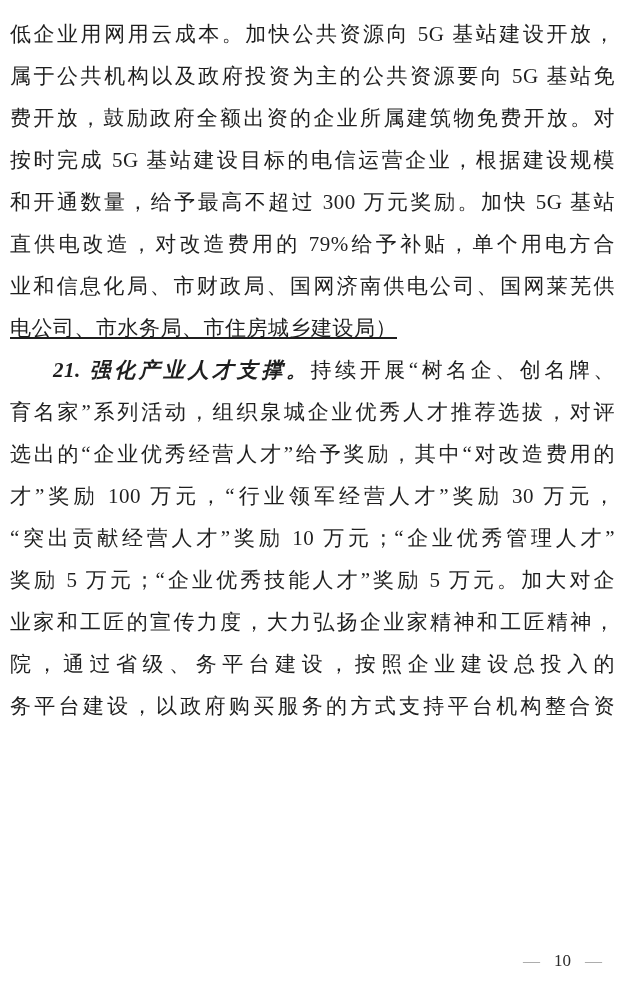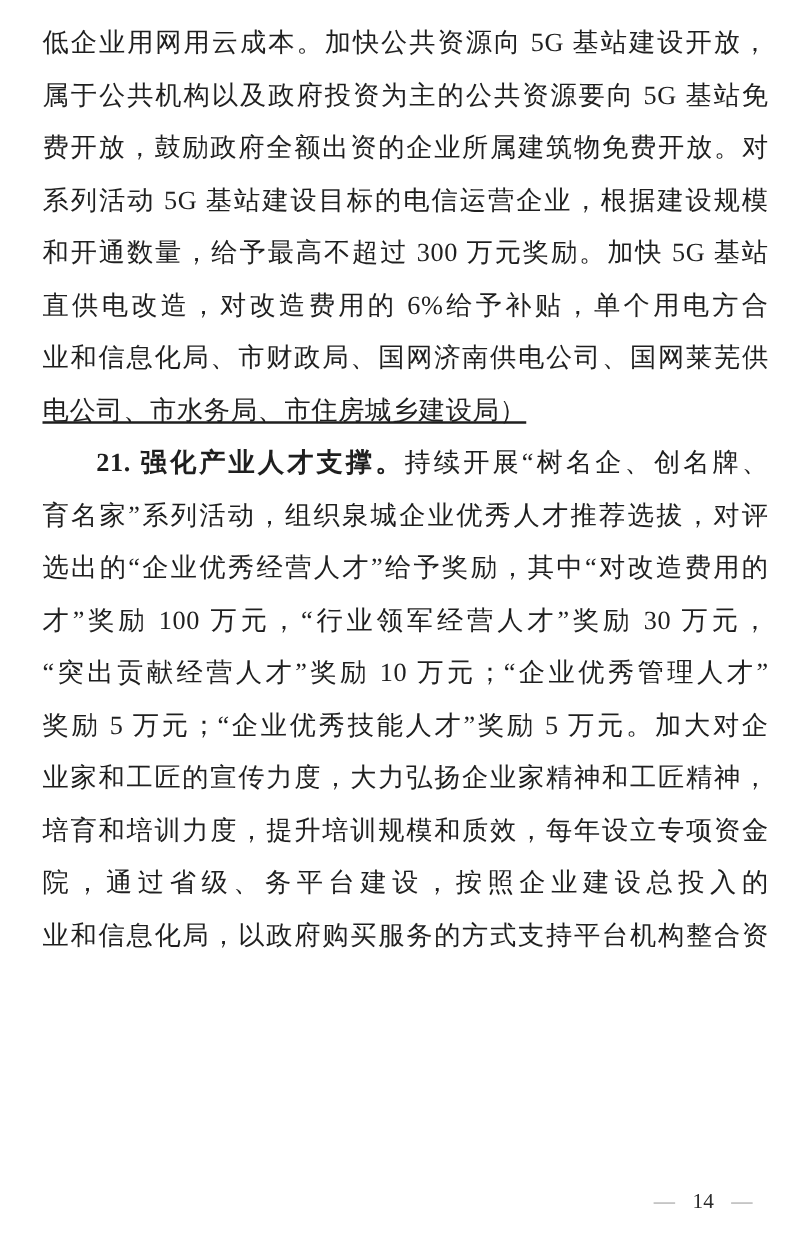--- a/index.html
+++ b/index.html
@@ -8,40 +8,40 @@
   body {
     width: 642px; height: 1000px;
     background: #ffffff;
     color: #1f1f1f;
     font-family: "Liberation Serif", "DejaVu Serif", serif;
     position: relative;
     overflow: hidden;
   }
   .textblock {
     padding: 13px 27px 0 10px;
-    margin-left: 24px;
   }
   .line {
     font-size: 21px;
     line-height: 42px;
     height: 42px;
     text-align: justify;
     text-align-last: justify;
     text-justify: inter-character;
     letter-spacing: 0.5px;
   }
   .line.short {
     text-align-last: left;
     text-decoration: underline;
   }
   .line.indent {
     text-indent: 43px;
   }
   .bold-heading {
     font-weight: bold;
+    font-style: italic;
   }
   .pagenum {
     position: absolute;
     top: 951px;
     right: 40px;
     display: flex;
     align-items: center;
     gap: 14px;
     font-size: 17px;
     color: #2b2b2b;
@@ -50,36 +50,35 @@
     color: #a0a0a0;
   }
 </style>
 </head>
 <body>
 
 <div class="textblock">
   <div class="line">低企业用网用云成本。加快公共资源向 5G 基站建设开放，</div>
   <div class="line">属于公共机构以及政府投资为主的公共资源要向 5G 基站免</div>
   <div class="line">费开放，鼓励政府全额出资的企业所属建筑物免费开放。对</div>
-  <div class="line">系列活动 5G 基站建设目标的电信运营企业，根据建设规模</div>
+  <div class="line">按时完成 5G 基站建设目标的电信运营企业，根据建设规模</div>
   <div class="line">和开通数量，给予最高不超过 300 万元奖励。加快 5G 基站</div>
-  <div class="line">直供电改造，对改造费用的 6%给予补贴，单个用电方合</div>
+  <div class="line">直供电改造，对改造费用的 79%给予补贴，单个用电方合</div>
   <div class="line">业和信息化局、市财政局、国网济南供电公司、国网莱芜供</div>
   <div class="line short">电公司、市水务局、市住房城乡建设局）</div>
 
   <div class="line indent"><span class="bold-heading">21. 强化产业人才支撑。</span><span>持续开展“树名企、创名牌、</span></div>
 
   <div class="line">育名家”系列活动，组织泉城企业优秀人才推荐选拔，对评</div>
   <div class="line">选出的“企业优秀经营人才”给予奖励，其中“对改造费用的</div>
   <div class="line">才”奖励 100 万元，“行业领军经营人才”奖励 30 万元，</div>
   <div class="line">“突出贡献经营人才”奖励 10 万元；“企业优秀管理人才”</div>
   <div class="line">奖励 5 万元；“企业优秀技能人才”奖励 5 万元。加大对企</div>
   <div class="line">业家和工匠的宣传力度，大力弘扬企业家精神和工匠精神，</div>
-  <div class="line">培育和培训力度，提升培训规模和质效，每年设立专项资金</div>
   <div class="line">院，通过省级、务平台建设，按照企业建设总投入的</div>
-  <div class="line">业和信息化局，以政府购买服务的方式支持平台机构整合资</div>
+  <div class="line">务平台建设，以政府购买服务的方式支持平台机构整合资</div>
 </div>
 
 <div class="pagenum">
   <span class="dash">—</span>
-  <span class="num">14</span>
+  <span class="num">10</span>
   <span class="dash">—</span>
 </div>
 
 </body></html>

